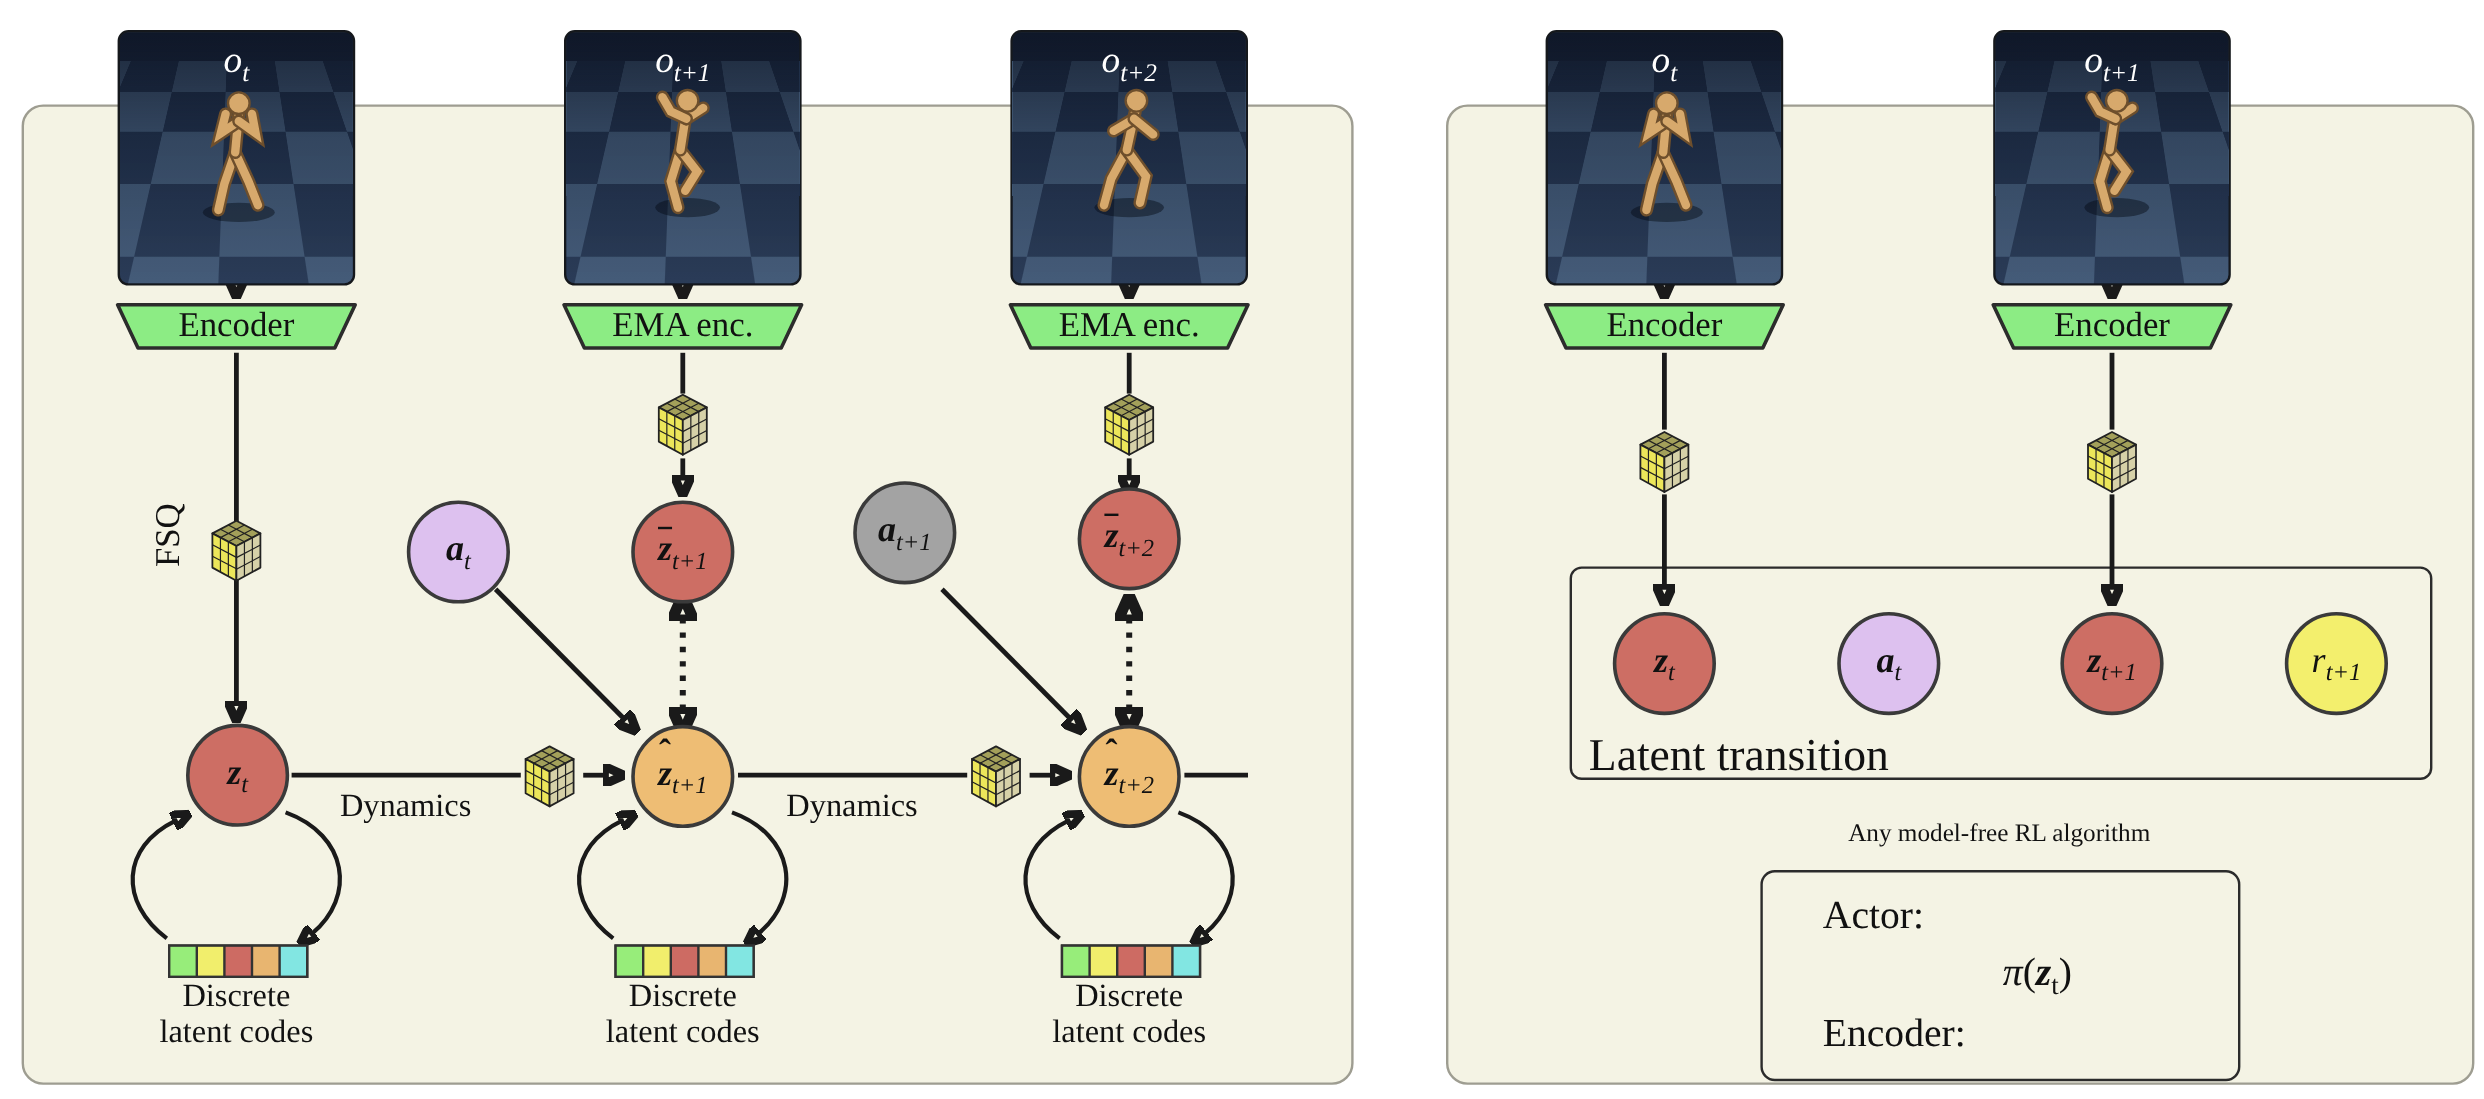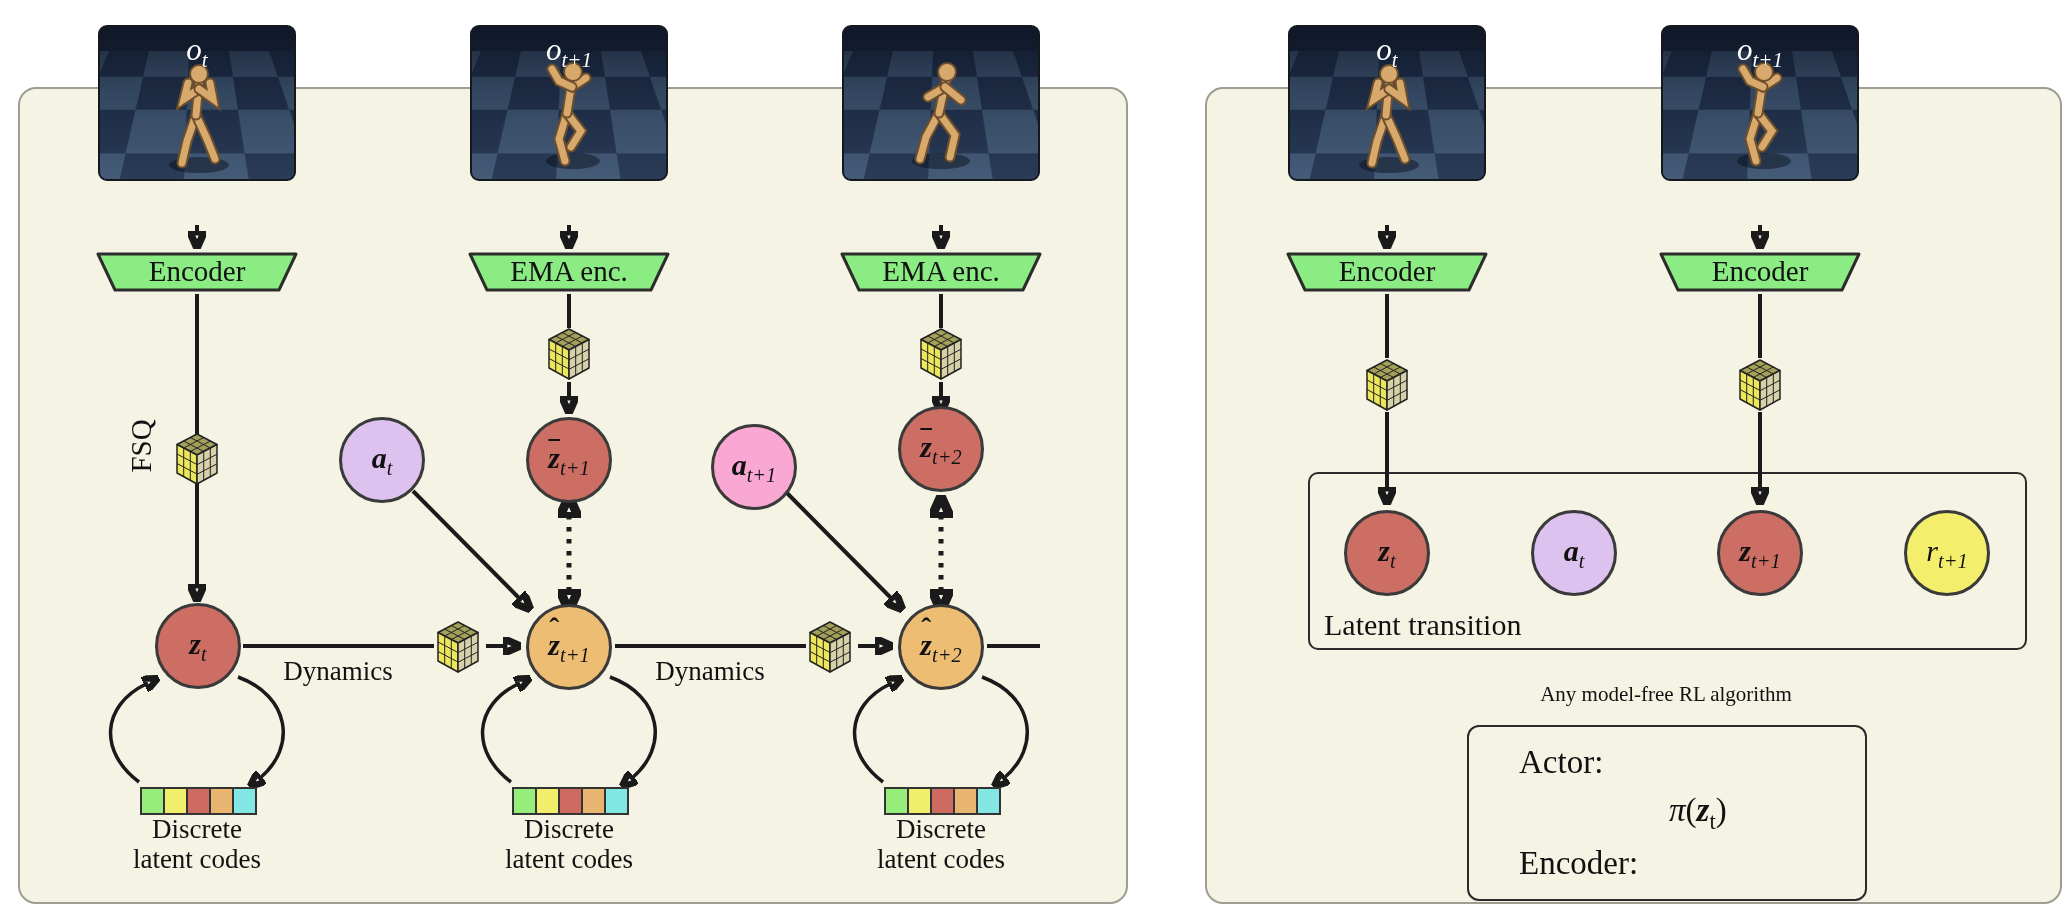--- a/index.html
+++ b/index.html
@@ -6,21 +6,21 @@
   body { width:2070px; height:916px; position:relative; overflow:hidden;
          font-family:"Liberation Serif", serif; color:#111; }
 
   
   .panel { position:absolute; background:#f4f3e4; border:2px solid #9e9d91;
            border-radius:18px; z-index:0; }
   #left-panel  { left:18px;   top:87px; width:1106px; height:813px; }
   #right-panel { left:1205px; top:87px; width:853px;  height:813px; }
 
   
-  .obs-card { position:absolute; top:25px; width:198px; height:156px;
+  .obs-card { position:absolute; top:25px; width:198px; height:213px;
               background:#1c2940; border:2px solid #15181c; border-radius:9px;
               overflow:hidden; z-index:10; box-sizing:border-box; }
   .floor { position:absolute; left:-71px; top:24px; width:336px; height:500px;
            background-image:conic-gradient(#3d536f 90deg, #20304a 90deg 180deg,
                              #3d536f 180deg 270deg, #20304a 270deg);
            background-size:80px 80px;
            transform:perspective(300px) rotateX(55deg); transform-origin:50% 0; }
   .shade { position:absolute; inset:0;
            background:linear-gradient(180deg, rgba(8,13,26,0.62) 0%,
                        rgba(8,13,26,0.18) 42%, rgba(140,170,210,0.10) 100%); }
@@ -68,21 +68,21 @@
   .strip { position:absolute; top:787px; display:flex; border:2px solid #333;
            z-index:10; background:#333; gap:2px; }
   .cell { width:21px; height:24px; }
   .caption { position:absolute; top:814px; width:240px; transform:translateX(-50%);
              text-align:center; font-size:27px; line-height:30px; z-index:10; }
 
   
   .lt-box { position:absolute; left:1308px; top:472px; width:719px; height:178px;
             border:2.5px solid #2b2b2b; border-radius:10px; box-sizing:border-box;
             z-index:1; }
-  .lt-label { position:absolute; left:1324px; top:608px; font-size:30px; z-index:10; }
+  .lt-label { position:absolute; left:1324px; top:608px; font-size:38px; z-index:10; }
   .rl-caption { position:absolute; left:1666px; top:682px; transform:translateX(-50%);
                 font-size:21px; white-space:nowrap; z-index:10; }
   .ac-box { position:absolute; left:1467px; top:725px; width:400px; height:176px;
             border:2.5px solid #2b2b2b; border-radius:12px; box-sizing:border-box;
             z-index:10; display:grid; grid-template-columns:150px 1fr;
             align-content:center; row-gap:10px; padding-left:50px; }
   .ac-label { font-size:33px; }
   .ac-formula { font-size:33px;margin-top:48px; }
   .ac-formula .mb { font-style:italic; }
   .ac-formula .bd { font-weight:700; }
@@ -192,20 +192,21 @@
         <path d="M46,56 L62,78 L57,100" stroke="#6e4f2c" stroke-width="11" fill="none" stroke-linecap="round"></path>
 <path d="M46,56 L62,78 L57,100" stroke="#d7a96c" stroke-width="7" fill="none" stroke-linecap="round"></path>
         <path d="M53,24 L46,56" stroke="#6e4f2c" stroke-width="11" fill="none" stroke-linecap="round"></path>
 <path d="M53,24 L46,56" stroke="#d7a96c" stroke-width="7" fill="none" stroke-linecap="round"></path>
         <path d="M52,30 L35,40" stroke="#6e4f2c" stroke-width="11" fill="none" stroke-linecap="round"></path>
 <path d="M52,30 L35,40" stroke="#d7a96c" stroke-width="7" fill="none" stroke-linecap="round"></path>
         <path d="M52,30 L68,43" stroke="#6e4f2c" stroke-width="11" fill="none" stroke-linecap="round"></path>
 <path d="M52,30 L68,43" stroke="#d7a96c" stroke-width="7" fill="none" stroke-linecap="round"></path>
         <circle cx="54" cy="15" r="9" fill="#d7a96c" stroke="#6e4f2c" stroke-width="2"></circle>
       </svg></div>
+  <div class="obs-label math"><span class="mb">o</span><sub>t+2</sub></div>
 </div>
 <div class="obs-card" style="left:1288px">
   <div class="floor"></div>
   <div class="shade"></div>
   <div class="humanoid"><svg viewBox="0 0 96 120">
         <ellipse cx="50" cy="108" rx="30" ry="8" fill="rgba(5,10,20,0.45)"></ellipse>
         <path d="M47,58 L38,84 L33,106" stroke="#6e4f2c" stroke-width="11" fill="none" stroke-linecap="round"></path>
 <path d="M47,58 L38,84 L33,106" stroke="#d7a96c" stroke-width="7" fill="none" stroke-linecap="round"></path>
         <path d="M47,58 L58,82 L66,102" stroke="#6e4f2c" stroke-width="11" fill="none" stroke-linecap="round"></path>
 <path d="M47,58 L58,82 L66,102" stroke="#d7a96c" stroke-width="7" fill="none" stroke-linecap="round"></path>
@@ -362,21 +363,21 @@
   </div>
 <div class="node" style="left: 339px; top: 417px; background-color: rgb(221, 193, 239);">
   <span class="math"><span class="mb bd">a</span><sub>t</sub></span>
   </div>
 <div class="node" style="left: 526px; top: 417px; background-color: rgb(205, 110, 100);">
   <span class="math"><span class="mb bd bar">z</span><sub>t+1</sub></span>
   </div>
 <div class="node" style="left: 526px; top: 604px; background-color: rgb(238, 189, 116);">
   <span class="math"><span class="hatw"><span class="mb bd">z</span><span class="hat">ˆ</span></span><sub>t+1</sub></span>
   </div>
-<div class="node" style="left: 711px; top: 424px; background-color: #f9a8d4;">
+<div class="node" style="left: 711px; top: 401px; background-color: #a3a3a3;">
   <span class="math"><span class="mb bd">a</span><sub>t+1</sub></span>
   </div>
 <div class="node" style="left: 898px; top: 406px; background-color: rgb(205, 110, 100);">
   <span class="math"><span class="mb bd bar">z</span><sub>t+2</sub></span>
   </div>
 <div class="node" style="left: 898px; top: 604px; background-color: rgb(238, 189, 116);">
   <span class="math"><span class="hatw"><span class="mb bd">z</span><span class="hat">ˆ</span></span><sub>t+2</sub></span>
   </div>
 
 <div class="node" style="left: 1344px; top: 510px; background-color: rgb(205, 110, 100);">

